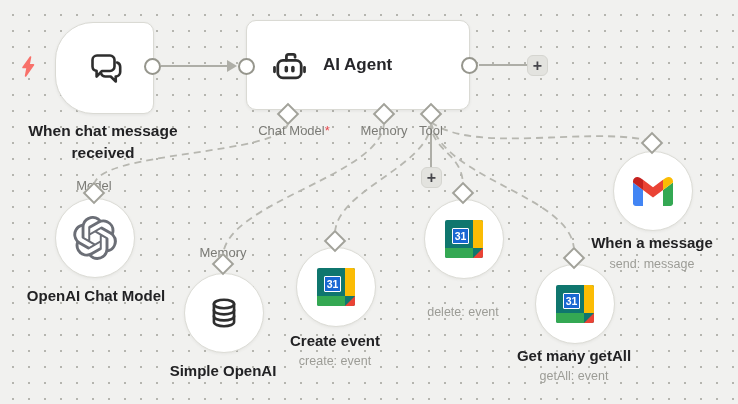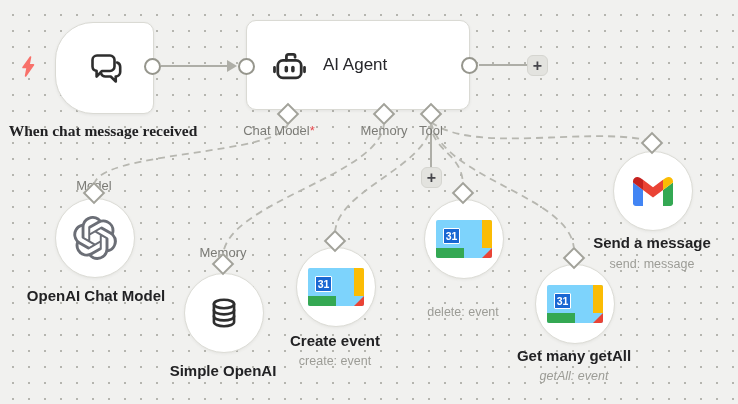--- a/index.html
+++ b/index.html
@@ -7,33 +7,33 @@
     position:relative;width:738px;height:404px;overflow:hidden;
     background-color:#f1f1ef;
     background-image:radial-gradient(circle,#b5b5af 1px,transparent 1.3px);
     background-size:16px 16px;background-position:5px 7px;
     font-family:"Liberation Sans",sans-serif;
   }
   svg.wires{position:absolute;left:0;top:0;z-index:1;}
   .node{position:absolute;background:#fff;border:1px solid #dadad4;box-shadow:0 1px 3px rgba(68,66,60,.08);z-index:2;}
   .trigger-node{left:55px;top:22px;width:97px;height:90px;border-radius:38px 10px 10px 38px;display:flex;align-items:center;justify-content:center;}
   .agent-node{left:246px;top:20px;width:224px;height:90px;border-radius:10px;display:flex;align-items:center;gap:15px;padding-left:24px;box-sizing:border-box;}
-  .agent-title{font-size:17px;font-weight:400;color:#26262a;}
+  .agent-title{font-size:17px;font-weight:700;color:#26262a;}
   .bolt{position:absolute;left:20px;top:56px;z-index:2;}
   .io-circle{position:absolute;width:17px;height:17px;border-radius:50%;background:#fff;border:2px solid #96968d;box-sizing:border-box;z-index:3;}
   .plus-btn{position:absolute;width:21px;height:21px;background:#e3e3df;border:1px solid #d5d5d0;border-radius:6px;color:#45454a;display:flex;align-items:center;justify-content:center;font-size:16px;font-weight:700;line-height:1;z-index:3;cursor:pointer;box-sizing:border-box;}
   .diamond{position:absolute;width:12px;height:12px;background:#fff;border:2px solid #a2a29a;transform:rotate(45deg);z-index:3;box-sizing:content-box;}
   .circle-node{position:absolute;width:78px;height:78px;border-radius:50%;background:#fff;border:1px solid #dcdcd6;box-shadow:0 1px 3px rgba(68,66,60,.07);display:flex;align-items:center;justify-content:center;z-index:2;}
   .port-label{position:absolute;font-size:13px;color:#7b7b76;transform:translateX(-50%);white-space:nowrap;z-index:2;}
   .req{color:#e5484d;}
   .node-label{position:absolute;font-size:15px;font-weight:700;color:#222224;transform:translateX(-50%);white-space:nowrap;text-align:center;z-index:2;}
-  .trigger-label{width:190px;white-space:normal;line-height:1.45;font-size:15.5px;font-family:Liberation Serif, serif;}
+  .trigger-label{width:190px;white-space:normal;line-height:1.45;font-size:15.5px;}
   .sub-label{position:absolute;font-size:12.5px;color:#9c9c96;transform:translateX(-50%);white-space:nowrap;z-index:2;}
   
-  .gcal{position:relative;width:56px;height:38px;background:#7dd3fc;border-radius:2px;overflow:hidden;}
+  .gcal{position:relative;width:38px;height:38px;background:#0f766e;border-radius:2px;overflow:hidden;}
   .gcal .y{position:absolute;right:0;top:0;width:10px;height:28px;background:#fbbc04;}
   .gcal .g{position:absolute;left:0;bottom:0;width:28px;height:10px;background:#34a853;}
   .gcal .r{position:absolute;right:0;bottom:0;width:10px;height:10px;background:#ea4335;clip-path:polygon(0 100%,100% 0,100% 100%);}
   .gcal .d{position:absolute;left:7px;top:8px;width:17px;height:16px;background:#1967d2;border:1.5px solid #fff;border-radius:1px;display:flex;align-items:center;justify-content:center;color:#fff;font-size:10.5px;font-weight:700;box-sizing:border-box;}
 </style>
 </head>
 <body>
 
 <div class="canvas">
 
@@ -81,21 +81,21 @@
   <div class="io-circle" style="left:238px;top:58px;"></div>
   <div class="io-circle" style="left:461px;top:57px;"></div>
 
   <div class="plus-btn" style="left:527px;top:55px;">+</div>
   <div class="plus-btn" style="left:421px;top:167px;">+</div>
 
   <div class="diamond" style="left:280px;top:106px;"></div>
   <div class="diamond" style="left:376px;top:106px;"></div>
   <div class="diamond" style="left:423px;top:106px;"></div>
 
-  <div class="port-label" style="left:279px;top:123px;"><span>Chat Model</span><span class="req">*</span></div>
+  <div class="port-label" style="left:294px;top:123px;"><span>Chat Model</span><span class="req">*</span></div>
   <div class="port-label" style="left:384px;top:123px;"><span>Memory</span></div>
   <div class="port-label" style="left:431px;top:123px;"><span>Tool</span></div>
 
   <div class="port-label" style="left:94px;top:166px;margin-top:12px;">Model</div>
   <div class="diamond" style="left:86px;top:185px;"></div>
   <div class="circle-node" style="left:55px;top:198px;">
     <svg width="44" height="44" viewBox="0 0 24 24">
       <path fill="#6b6e76" d="M22.282 9.821a5.985 5.985 0 0 0-.516-4.91 6.046 6.046 0 0 0-6.51-2.9A6.065 6.065 0 0 0 4.981 4.18a5.985 5.985 0 0 0-3.998 2.9 6.046 6.046 0 0 0 .743 7.097 5.98 5.98 0 0 0 .51 4.911 6.051 6.051 0 0 0 6.515 2.9A5.985 5.985 0 0 0 13.26 24a6.056 6.056 0 0 0 5.772-4.206 5.99 5.99 0 0 0 3.997-2.9 6.056 6.056 0 0 0-.747-7.073zM13.26 22.43a4.476 4.476 0 0 1-2.876-1.04l.141-.081 4.779-2.758a.795.795 0 0 0 .392-.681v-6.737l2.02 1.168a.071.071 0 0 1 .038.052v5.583a4.504 4.504 0 0 1-4.494 4.494zM3.6 18.304a4.47 4.47 0 0 1-.535-3.014l.142.085 4.783 2.759a.771.771 0 0 0 .78 0l5.843-3.369v2.332a.08.08 0 0 1-.033.062L9.74 19.95a4.5 4.5 0 0 1-6.14-1.646zM2.34 7.896a4.485 4.485 0 0 1 2.366-1.973V11.6a.766.766 0 0 0 .388.676l5.815 3.355-2.02 1.168a.076.076 0 0 1-.071 0l-4.83-2.786A4.504 4.504 0 0 1 2.34 7.872zm16.597 3.855-5.833-3.387L15.119 7.2a.076.076 0 0 1 .071 0l4.83 2.791a4.494 4.494 0 0 1-.676 8.105v-5.678a.79.79 0 0 0-.407-.667zm2.01-3.023-.141-.085-4.774-2.782a.776.776 0 0 0-.785 0L9.409 9.23V6.897a.066.066 0 0 1 .028-.061l4.83-2.787a4.5 4.5 0 0 1 6.68 4.66zm-12.64 4.135-2.02-1.164a.08.08 0 0 1-.038-.057V6.075a4.5 4.5 0 0 1 7.375-3.453l-.142.08L8.704 5.46a.795.795 0 0 0-.393.681zm1.097-2.365 2.602-1.5 2.607 1.5v2.999l-2.597 1.5-2.607-1.5Z"></path>
     </svg>
   </div>
@@ -141,28 +141,28 @@
   <div class="diamond" style="left:566px;top:250px;"></div>
   <div class="circle-node" style="left:535px;top:264px;">
     <div class="gcal">
       <div class="y"></div>
       <div class="g"></div>
       <div class="r"></div>
       <div class="d">31</div>
     </div>
   </div>
   <div class="node-label" style="left:574px;top:347px;">Get many getAll</div>
-  <div class="sub-label" style="left:574px;top:369px;font-style:italic;">getAll: event</div>
+  <div class="sub-label" style="left:574px;top:369px;">getAll: event</div>
 
   <div class="diamond" style="left:644px;top:135px;"></div>
   <div class="circle-node" style="left:613px;top:151px;">
     <svg width="40" height="30" viewBox="0 0 40 30">
       <path fill="#4285f4" d="M2.8 30H10V14L0 6.5V27.2C0 28.8 1.2 30 2.8 30Z"></path>
       <path fill="#34a853" d="M30 30h7.2c1.6 0 2.8-1.2 2.8-2.8V6.5L30 14Z"></path>
       <path fill="#fbbc04" d="M30 3.8V14l10-7.5V5.2c0-3.6-4.1-5.6-7-3.4Z"></path>
       <path fill="#ea4335" d="M10 14V3.8L20 11.3 30 3.8V14l-10 7.5Z"></path>
       <path fill="#c5221f" d="M0 5.2v1.3L10 14V3.8L7 1.8C4.1-.4 0 1.6 0 5.2Z"></path>
     </svg>
   </div>
-  <div class="node-label" style="left:652px;top:234px;">Send a message</div>
+  <div class="node-label" style="left:652px;top:234px;">When a message</div>
   <div class="sub-label" style="left:652px;top:257px;">send: message</div>
 
 </div>
 
 </body></html>

